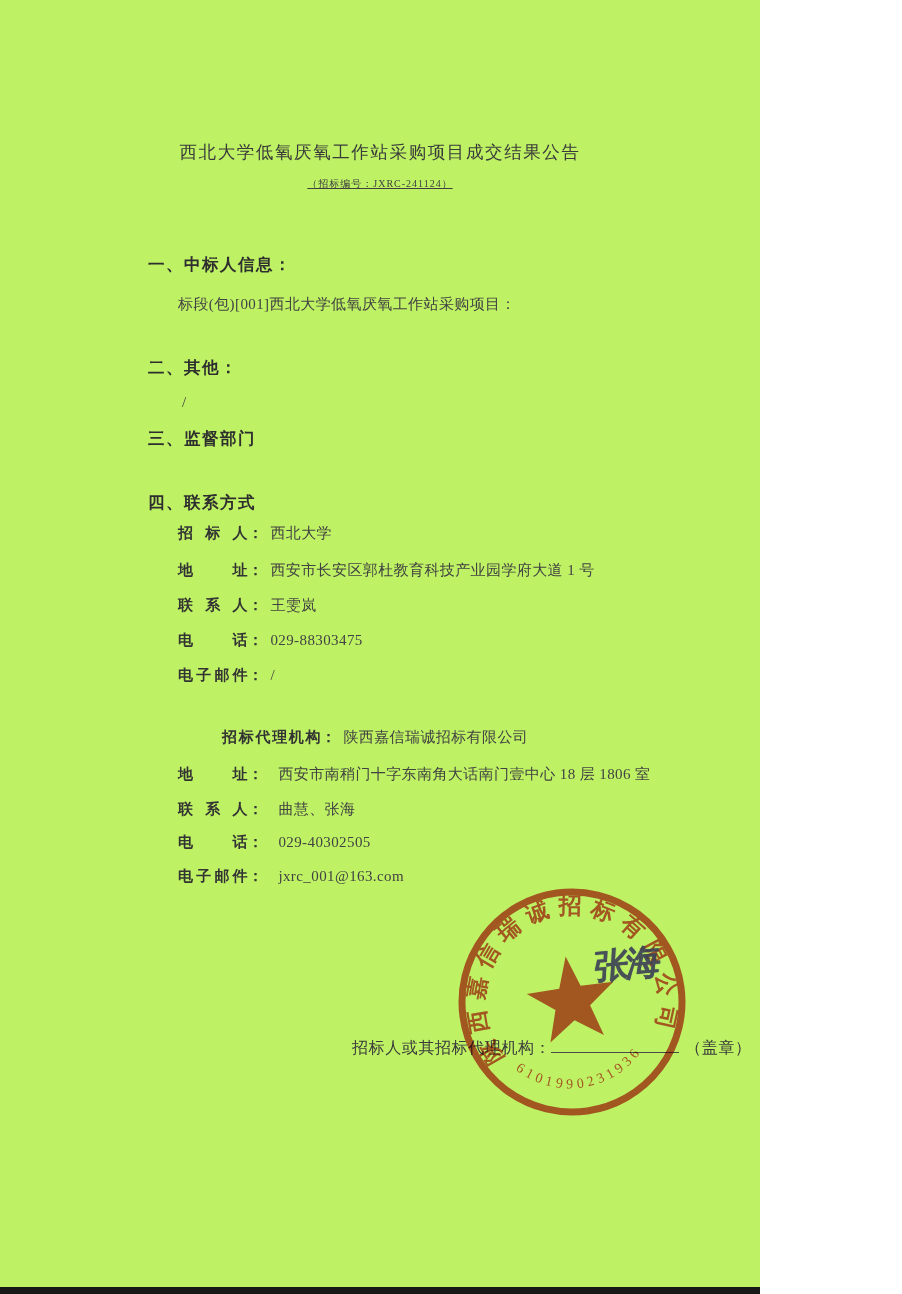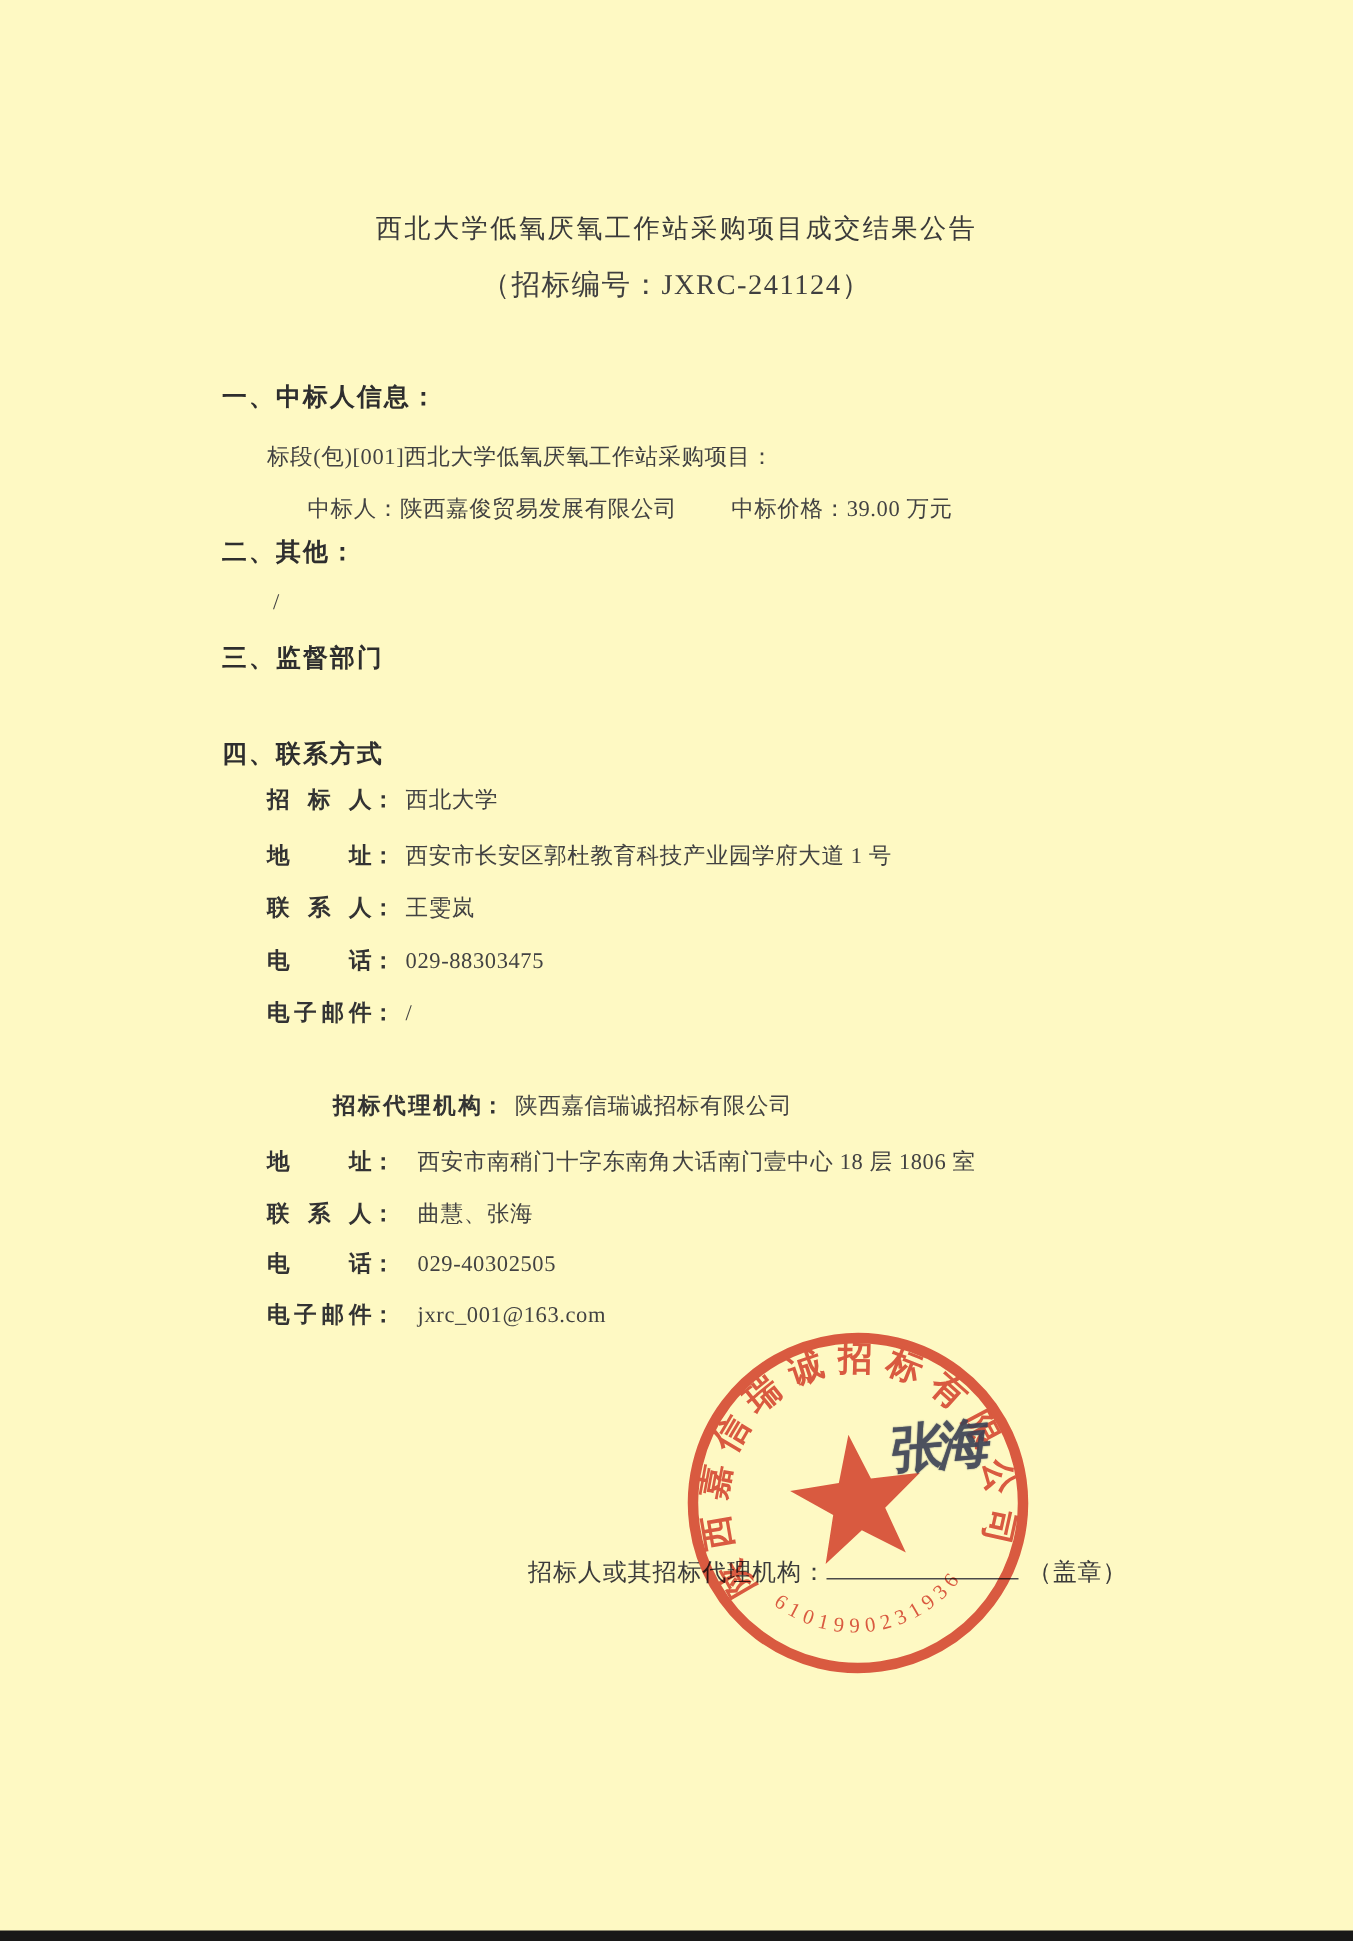--- a/index.html
+++ b/index.html
@@ -1,25 +1,25 @@
 <!DOCTYPE html>
 <html><head>
 <meta charset="utf-8">
 <style>
   html,body { margin:0; padding:0; background:#ffffff; }
   .page {
-    position:relative; width:902px; height:1294px; overflow:hidden;
-    background:#fef9c3;
+    position:relative; width:760px; height:1294px; overflow:hidden;
+    background:#bef264;
     font-family:"Liberation Serif","DejaVu Serif",serif;
     color:#3e3e3e;
   }
   .line { position:absolute; white-space:nowrap; font-size:15px; letter-spacing:0.4px; color:#424242; }
   .title-line { left:0; width:100%; text-align:center; }
   .doc-title { font-size:17.5px; letter-spacing:1.6px; color:#3a3a3a; }
-  .doc-subtitle { font-size:19px; letter-spacing:1px; color:#404040; }
+  .doc-subtitle { font-size:10px; letter-spacing:1px; color:#404040;text-decoration:underline; }
   .heading {
     font-family:"Liberation Sans","DejaVu Sans",sans-serif;
     font-weight:700; font-size:16.5px; letter-spacing:1.5px; color:#2e2e2e;
   }
   .lbl-wrap { font-family:"Liberation Sans","DejaVu Sans",sans-serif; font-weight:600; color:#333; }
   .lbl { display:inline-block; width:70px; text-align:justify; text-align-last:justify; }
   .lbl.wide { width:99px; text-align-last:justify;margin-left:44px; }
   .val { padding-left:7px; }
   .val.gap { padding-left:15px; }
   .price-pair { padding-left:36px; }
@@ -53,23 +53,20 @@
 </head>
 <body>
 
 <div class="page">
 
   <div class="line title-line doc-title" style="top:140px">西北大学低氧厌氧工作站采购项目成交结果公告</div>
   <div class="line title-line doc-subtitle" style="top:177px">（招标编号：JXRC-241124）</div>
 
   <div class="line heading" style="left:148px; top:254px">一、中标人信息：</div>
   <div class="line" style="left:178px; top:295px">标段(包)[001]西北大学低氧厌氧工作站采购项目：</div>
-  <div class="line" style="left:205px; top:330px">
-    <span>中标人：</span><span>陕西嘉俊贸易发展有限公司</span><span class="price-pair">中标价格：</span><span>39.00 万元</span>
-  </div>
 
   <div class="line heading" style="left:148px; top:357px">二、其他：</div>
   <div class="line" style="left:182px; top:394px">/</div>
 
   <div class="line heading" style="left:148px; top:428px">三、监督部门</div>
 
   <div class="line heading" style="left:148px; top:492px">四、联系方式</div>
 
   <div class="line" style="left:178px; top:524px">
     <span class="lbl-wrap"><span class="lbl">招标人</span><span>：</span></span><span class="val">西北大学</span>

